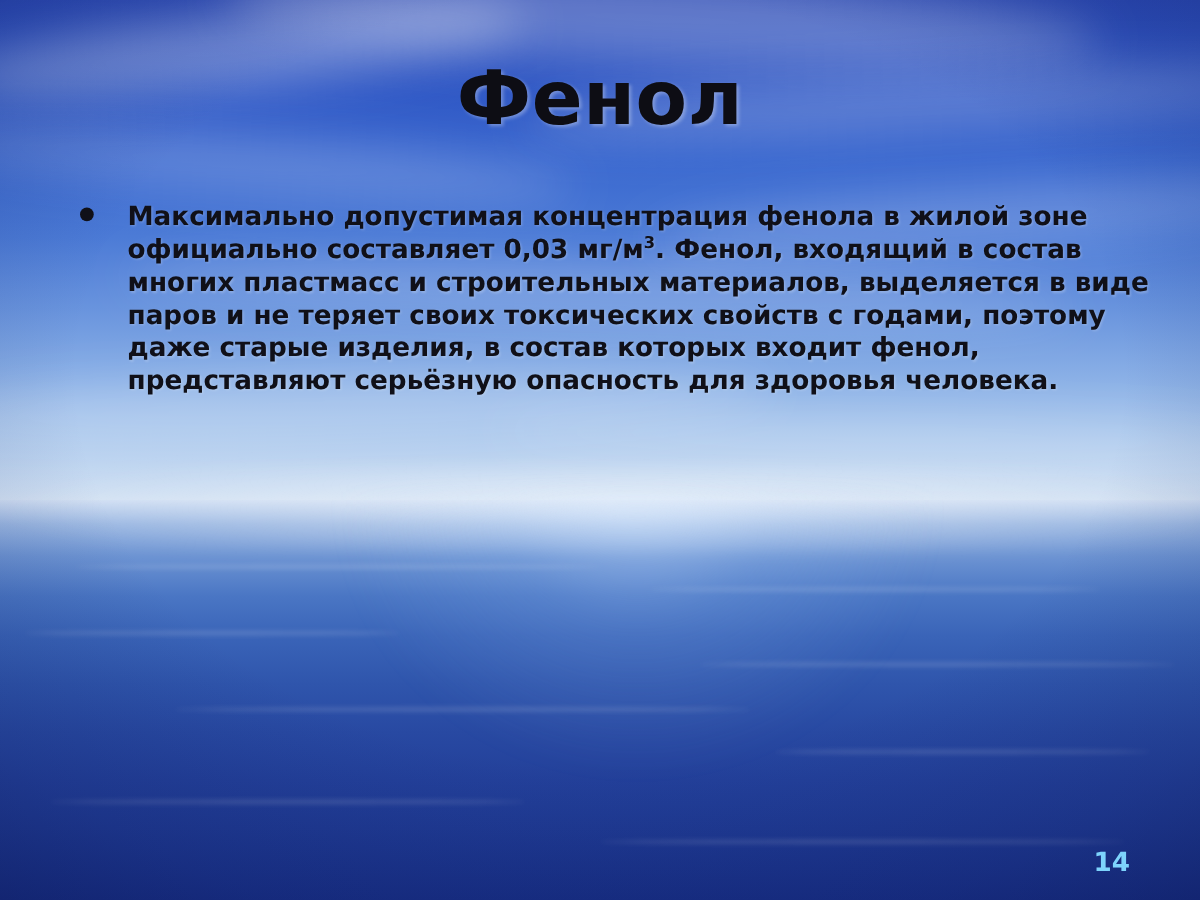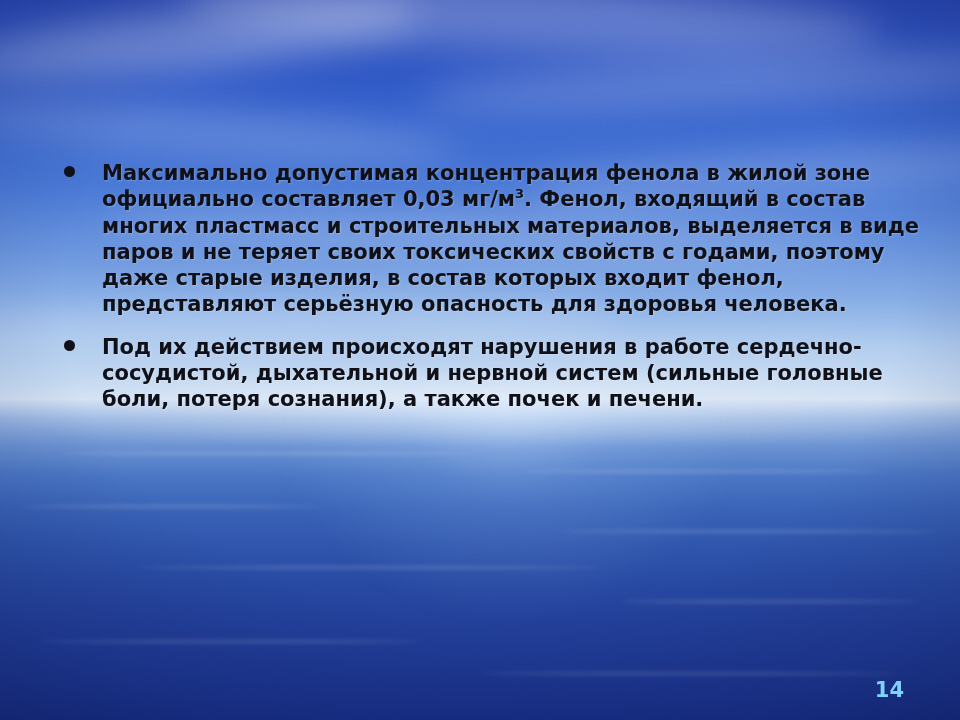--- a/index.html
+++ b/index.html
@@ -215,22 +215,22 @@
   <div class="wave w3"></div>
   <div class="wave w4"></div>
   <div class="wave w5"></div>
   <div class="wave w6"></div>
   <div class="wave w7"></div>
   <div class="wave w8"></div>
   <div class="vignette"></div>
 
   <div class="content">
 
+    <div class="slide-title">Фенол</div>
 
     <ul class="body-list" id="bullet-list">
         <li class="bullet-item"><span class="dot"></span><span>Максимально допустимая концентрация фенола в жилой зоне официально составляет 0,03 мг/м<sup>3</sup>. Фенол, входящий в состав многих пластмасс и строительных материалов, выделяется в виде паров и не теряет своих токсических свойств с годами, поэтому даже старые изделия, в состав которых входит фенол, представляют серьёзную опасность для здоровья человека.</span></li>
-        <li class="bullet-item"><span class="dot"></span><span> Под их действием происходят нарушения в работе сердечно-сосудистой, дыхательной и нервной систем (сильные головные боли, потеря сознания), а также почек и печени.</span></li>
       </ul>
 
     <div class="page-number">14</div>
 
   </div>
 </div>
 
 </body></html>

